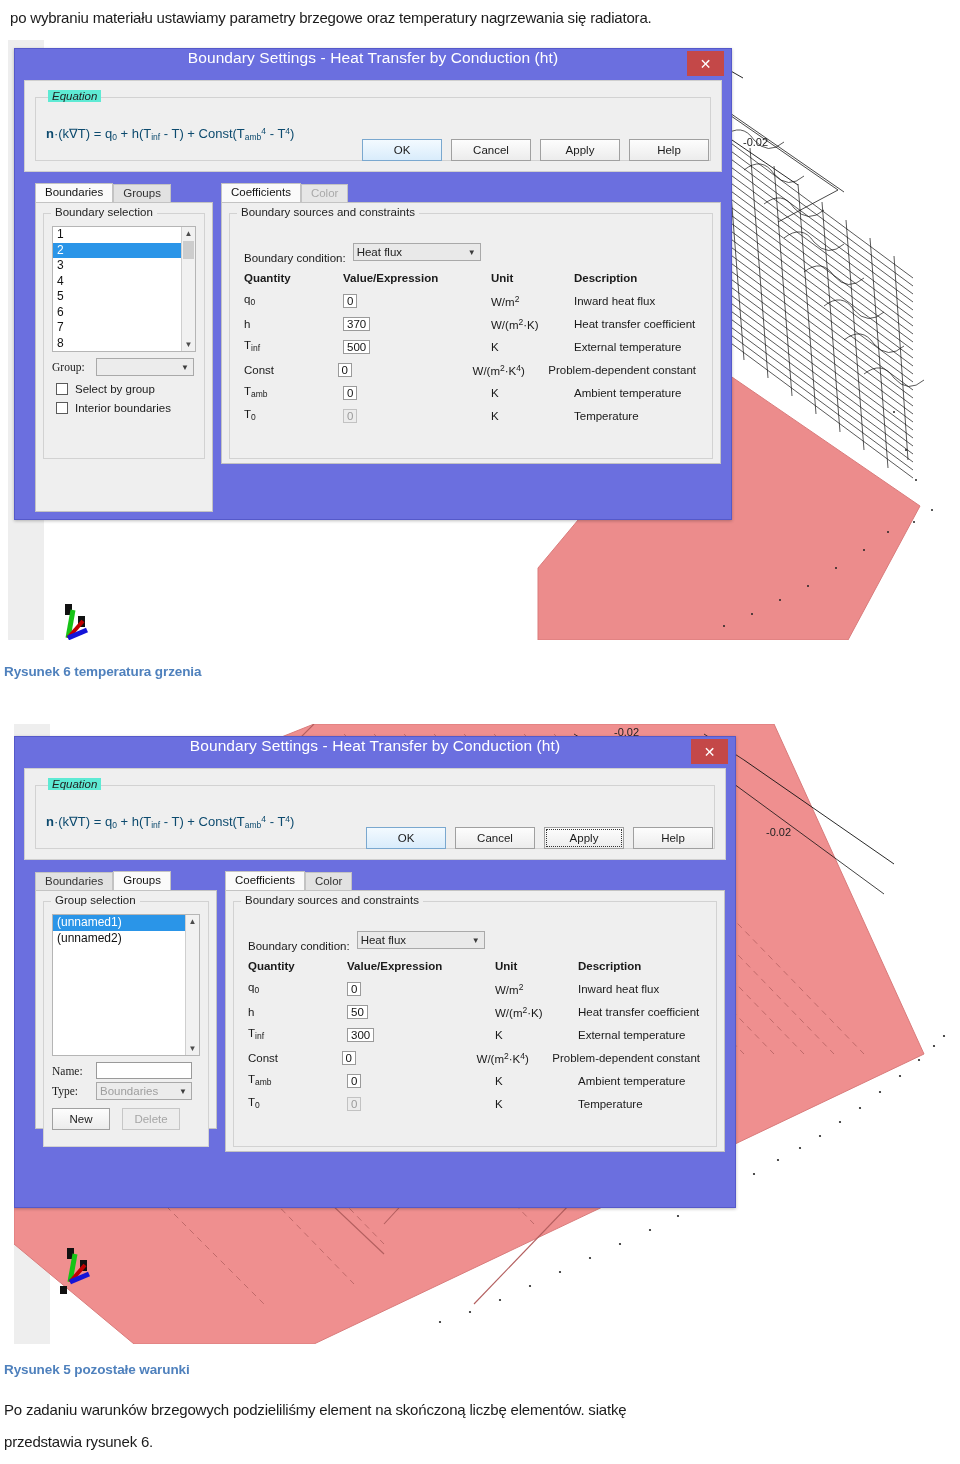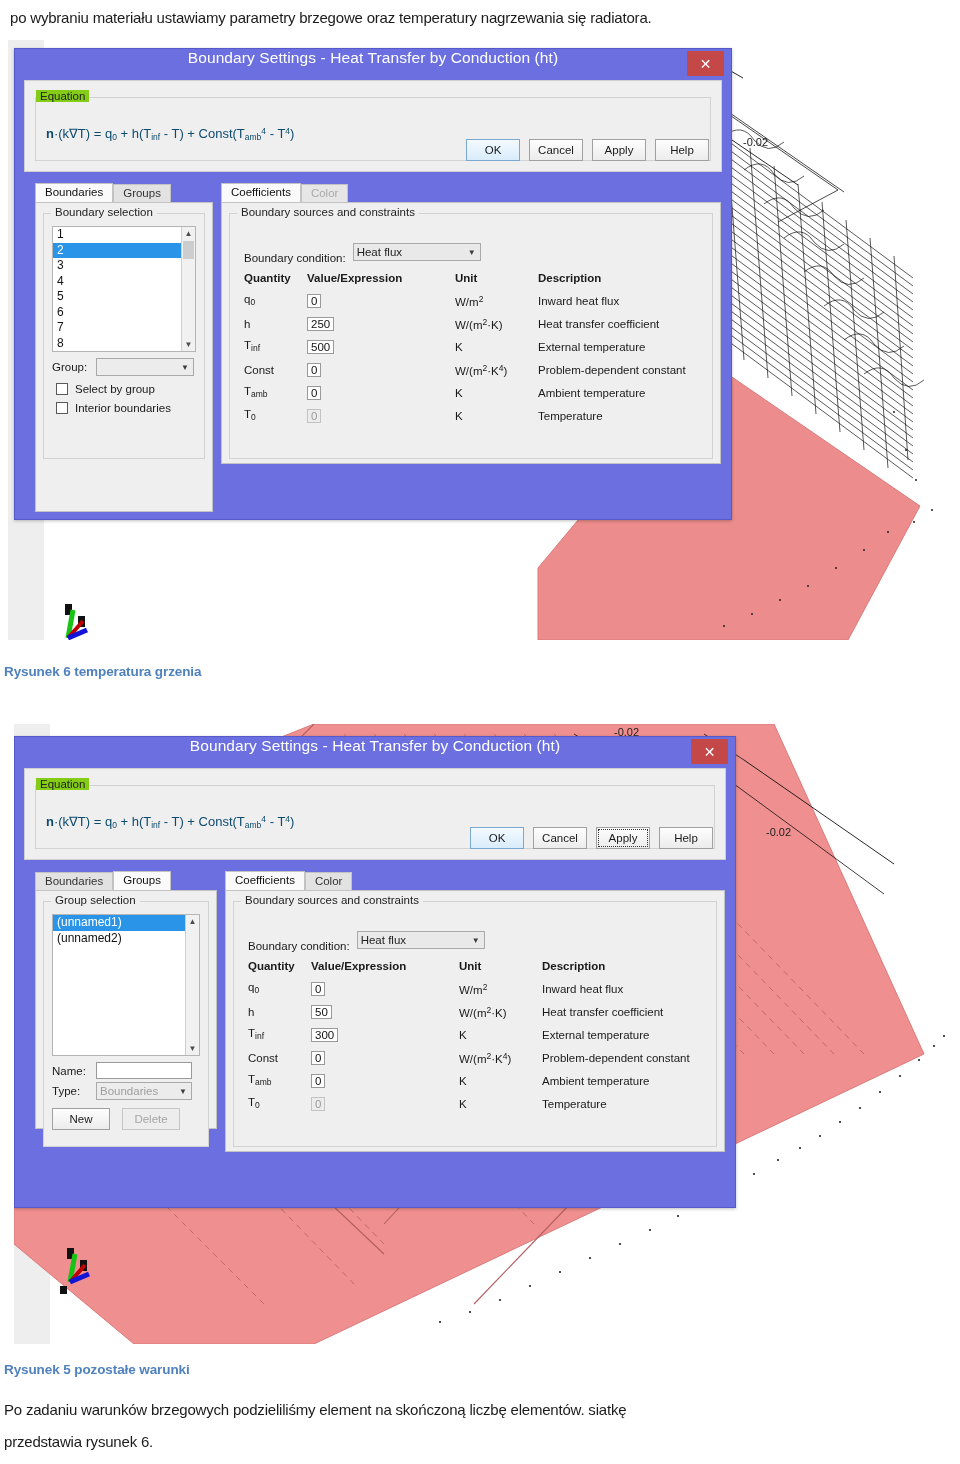--- a/index.html
+++ b/index.html
@@ -88,26 +88,27 @@
   }
 
   
   .gbox {
     border: 1px solid #d2d2d2;
     position: relative;
     background: #efefef;
   }
   .gbox > .gbox-title {
     position: absolute;
-    top: -8px; left: 0;
-    background: #84cc16;
+    top: -8px; left: 12px;
+    background: #5eead4;
     padding: 0 4px;
     font-size: 11.5px;
     color: #222;
     white-space: nowrap;
+    font-style: italic;
   }
 
   
   .eq-box { height: 64px; margin-top: 8px; }
   .eq-text {
     position: absolute;
     left: 10px; top: 28px;
     font-size: 13px;
     color: #0c4a6e;
     white-space: nowrap;
@@ -198,21 +199,21 @@
   .sb-arrow.down { bottom: 0; }
   .sb-thumb {
     position: absolute; left: 1px; width: 11px;
     background: #cdcdcd; cursor: pointer;
   }
 
   .fieldrow {
     display: flex; align-items: center;
     margin: 3px 8px; font-size: 11.5px; color: #1a1a1a;
   }
-  .fieldrow .lbl { width: 44px; }
+  .fieldrow .lbl { width: 44px; font-family: Liberation Serif, serif; }
   .textinput {
     border: 1px solid #9a9a9a;
     background: #ffffff;
     height: 17px;
     font-size: 11.5px;
     padding: 0 3px;
     line-height: 16px;
     color: #111;
     overflow: hidden;
     white-space: nowrap;
@@ -276,31 +277,31 @@
   .ctable {
     position: absolute;
     left: 14px; top: 52px;
     width: 452px;
     font-size: 11.5px;
     color: #1a1a1a;
   }
   .ctable .hdr { font-weight: bold; }
   .crow { display: flex; align-items: center; height: 23px; }
   .c-qty  { width: 63px; }
-  .c-val  { width: 148px; }
+  .c-val  { width: 148px; margin-left: 36px; }
   .c-unit { width: 83px; }
   .c-desc { flex: 1; white-space: nowrap; }
   .c-val .textinput { width: 134px; }
 
   .btnrow {
     position: absolute;
     right: 12px; bottom: 10px;
     display: flex; gap: 9px;
   }
-  .btnrow .btn { width: 54px; }
+  .btnrow .btn { width: 80px; }
 </style>
 </head>
 <body>
 
 <div class="doc-para" style="left:10px; top:6px; width:940px;">po wybraniu materiału ustawiamy parametry brzegowe  oraz temperatury nagrzewania się radiatora.</div>
 
 <div class="figure" style="left:8px; top:40px; width:944px; height:600px;">
   <div class="vp-leftstrip"></div>
 
   <svg class="vp-svg" width="944" height="600">
@@ -482,21 +483,21 @@
 
               <div class="crow">
                 <span class="c-qty">q<sub>0</sub></span>
                 <span class="c-val"><span class="textinput">0</span></span>
                 <span class="c-unit">W/m<sup>2</sup></span>
                 <span class="c-desc">Inward heat flux</span>
               </div>
 
               <div class="crow">
                 <span class="c-qty">h</span>
-                <span class="c-val"><span class="textinput">250</span></span>
+                <span class="c-val"><span class="textinput">370</span></span>
                 <span class="c-unit">W/(m<sup>2</sup>·K)</span>
                 <span class="c-desc">Heat transfer coefficient</span>
               </div>
 
               <div class="crow">
                 <span class="c-qty">T<sub>inf</sub></span>
                 <span class="c-val"><span class="textinput">500</span></span>
                 <span class="c-unit">K</span>
                 <span class="c-desc">External temperature</span>
               </div>

